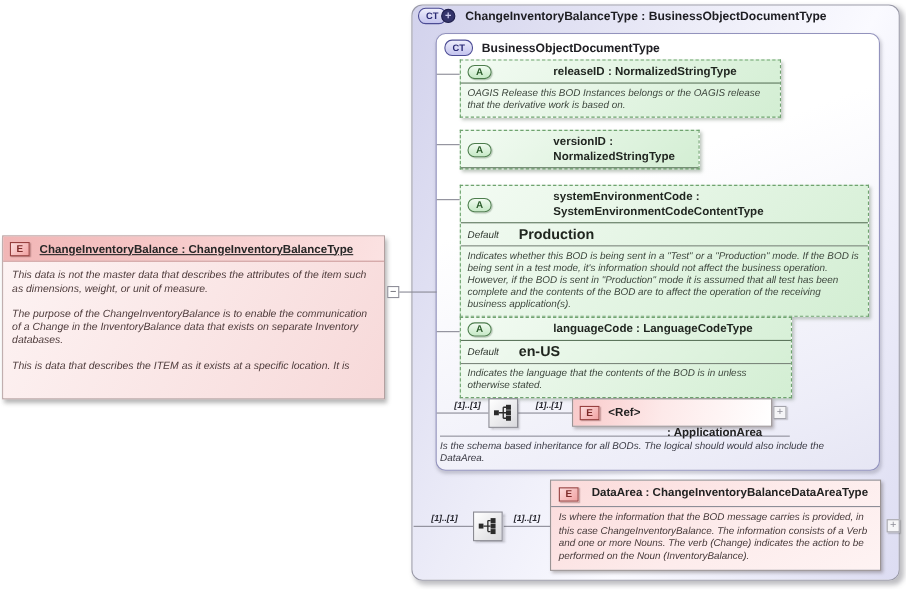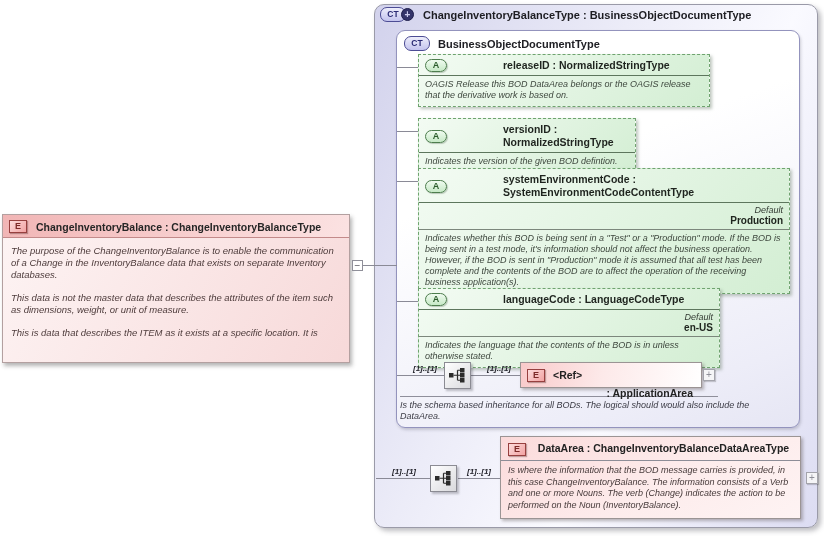--- a/index.html
+++ b/index.html
@@ -73,21 +73,21 @@
   .lbox {
     position:absolute; left:2px; top:214px; width:348px;
     border:1px solid #b3a0a0; background:#fdeeee;
     box-shadow:2px 3px 4px rgba(70,70,70,.4); z-index:3;
   }
   .lbox-hdr {
     display:flex; align-items:center; gap:9px; padding:5px 6px 4px;
     background:linear-gradient(110deg,#f1b5b5 0%,#f9d6d6 70%,#fbe2e2 100%);
     border-bottom:1px solid #c38a8a;
   }
-  .lbox-hdr .ttl { font-weight:bold; font-size:10.5px; color:#262626; white-space:nowrap; }
+  .lbox-hdr .ttl { font-weight:bold; font-size:10.5px; color:#262626; white-space:nowrap;text-decoration:underline; }
   .lbox-body {
     padding:7px 8px 7px; font-style:italic; font-size:9.5px; line-height:12px;
     color:#4e3c3c; background:linear-gradient(120deg,#fdf3f3 0%,#f7d9d9 100%);
   }
   .lbox-body p { margin-bottom:11px; }
   .lbox-body p:last-child { margin-bottom:16px; }
 
   
   .outer-ct {
     position:absolute; left:374px; top:4px; width:444px; height:524px;
@@ -127,26 +127,25 @@
   }
   .abox .hdr { display:flex; align-items:center; gap:8px; padding:4px 6px 3px; }
   .abox .hdr .ttl { font-weight:bold; font-size:10.5px; color:#1f241f; line-height:13px;padding-left:48px; }
   .abox .hdr .ttl.wrap { flex:1; overflow-wrap:anywhere; }
   .abox .sep { height:1px; background:#5d765d; }
   .abox .ann {
     font-style:italic; font-size:9px; line-height:11px; color:#3d463d;
     padding:3px 6px 5px;
   }
   .defrow {
-    display:flex; align-items:flex-end; padding:2px 6px 3px;
+    display:flex; align-items:center; padding:2px 6px 3px;
     border-bottom:1px solid #7c877c;
-    flex-direction:column;
   }
   .defrow .dlabel { font-style:italic; font-size:9px; color:#343c34; }
-  .defrow .dvalue { font-weight:bold; font-size:10px; color:#20261f; margin-left:32px; }
+  .defrow .dvalue { font-weight:bold; font-size:13px; color:#20261f; margin-left:18px; }
 
   
   .ebox {
     position:absolute; border:1px solid #9b9494;
     box-shadow:2px 2px 3px rgba(90,80,80,.4); z-index:5;
   }
   .appbox {
     left:520px; top:362px; width:182px; height:26px;
     display:flex; align-items:center; gap:8px; padding:0 8px 0 6px;
     background:linear-gradient(100deg,#f9caca 0%,#fde9e9 45%,#ffffff 100%);
@@ -190,30 +189,29 @@
   <div class="hline" style="left:397px;top:131px;width:21px;"></div>
   <div class="hline" style="left:397px;top:181px;width:21px;"></div>
   <div class="hline" style="left:397px;top:301px;width:21px;"></div>
 
   <div class="abox" style="left:418px;top:54px;width:292px;">
     <div class="hdr">
       <span class="icon-a">A</span>
       <span class="ttl">releaseID : NormalizedStringType</span>
     </div>
     <div class="sep"></div>
-    <div class="ann">OAGIS Release this BOD DataArea belongs or the OAGIS release that the derivative work is based on.</div>
+    <div class="ann">OAGIS Release this BOD Instances belongs or the OAGIS release that the derivative work is based on.</div>
   </div>
 
   <div class="abox" style="left:418px;top:118px;width:218px;">
     <div class="hdr">
       <span class="icon-a">A</span>
       <span class="ttl">versionID : NormalizedStringType</span>
     </div>
     <div class="sep"></div>
-    <div class="ann">Indicates the version of the given BOD defintion.</div>
   </div>
 
   <div class="abox" style="left:418px;top:168px;width:372px;">
     <div class="hdr">
       <span class="icon-a">A</span>
       <span class="ttl wrap">systemEnvironmentCode : SystemEnvironmentCodeContentType</span>
     </div>
     <div class="sep"></div>
     <div class="defrow">
       <span class="dlabel">Default</span>
@@ -282,21 +280,21 @@
     <div class="ann">Is where the information that the BOD message carries is provided, in this case ChangeInventoryBalance. The information consists of a Verb and one or more Nouns. The verb (Change) indicates the action to be performed on the Noun (InventoryBalance).</div>
   </div>
   <div class="expander" style="left:806px;top:472px;">+</div>
 
   <div class="lbox">
     <div class="lbox-hdr">
       <span class="icon-e">E</span>
       <span class="ttl">ChangeInventoryBalance : ChangeInventoryBalanceType</span>
     </div>
     <div class="lbox-body">
+      <p>This data is not the master data that describes the attributes of the item such as dimensions, weight, or unit of measure.</p>
       <p>The purpose of the ChangeInventoryBalance is to enable the communication of a Change in the InventoryBalance data that exists on separate Inventory databases.</p>
-      <p>This data is not the master data that describes the attributes of the item such as dimensions, weight, or unit of measure.</p>
       <p>This is data that describes the ITEM as it exists at a specific location. It is</p>
     </div>
   </div>
   <div class="hline" style="left:362px;top:265px;width:35px;z-index:5;"></div>
   <div class="collapser" style="left:352px;top:260px;">−</div>
 
 </div>
 
 </body></html>

